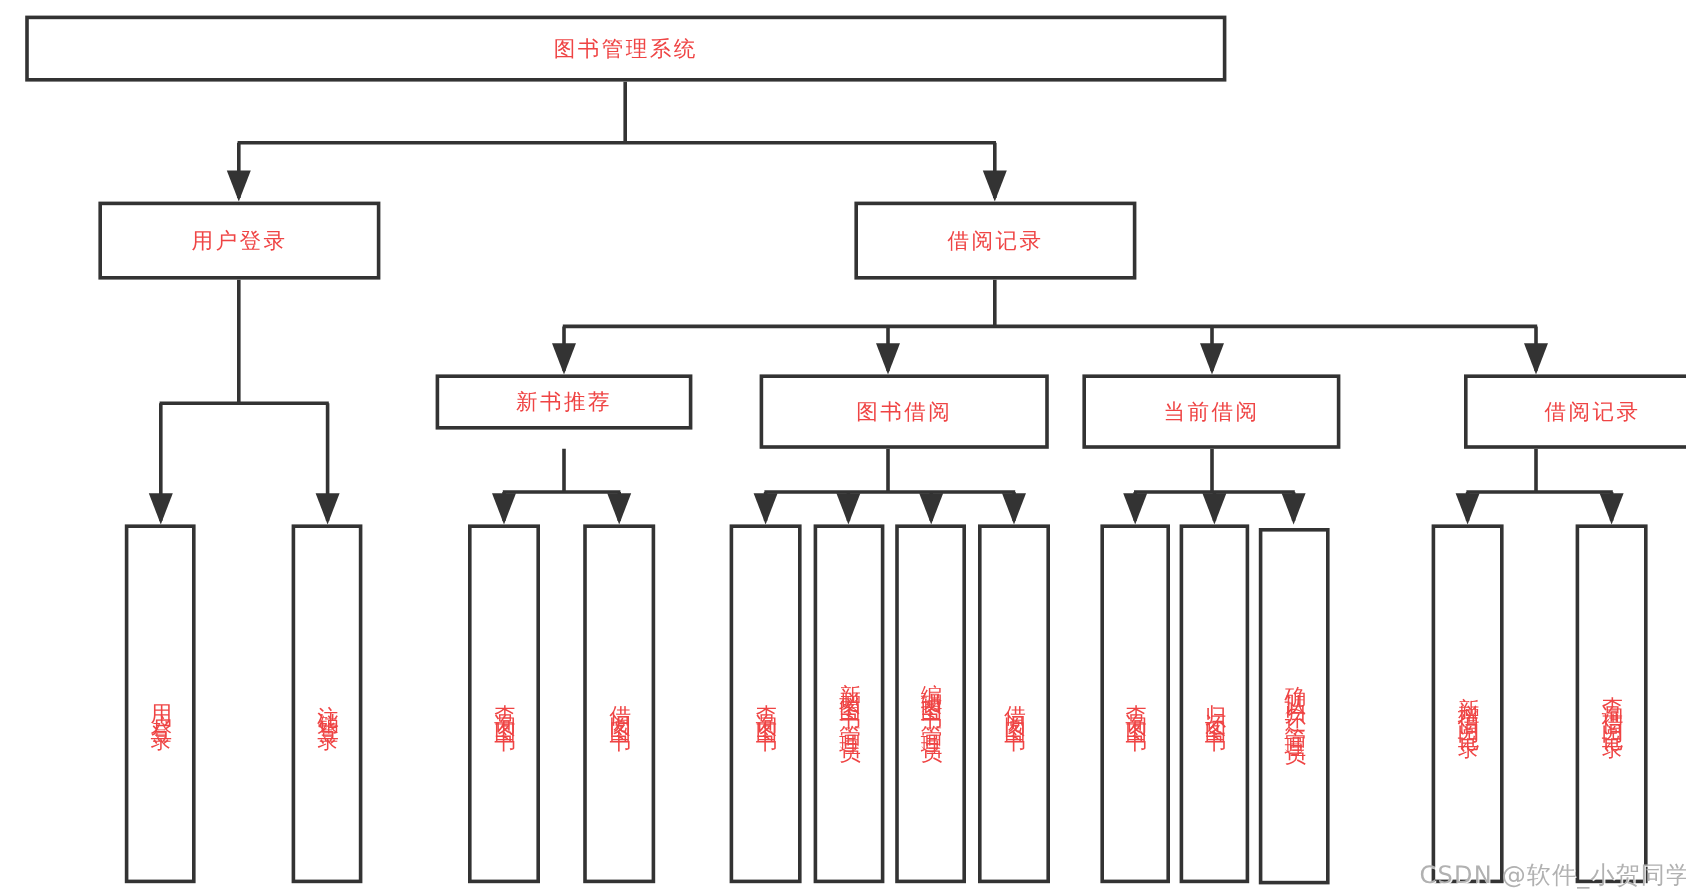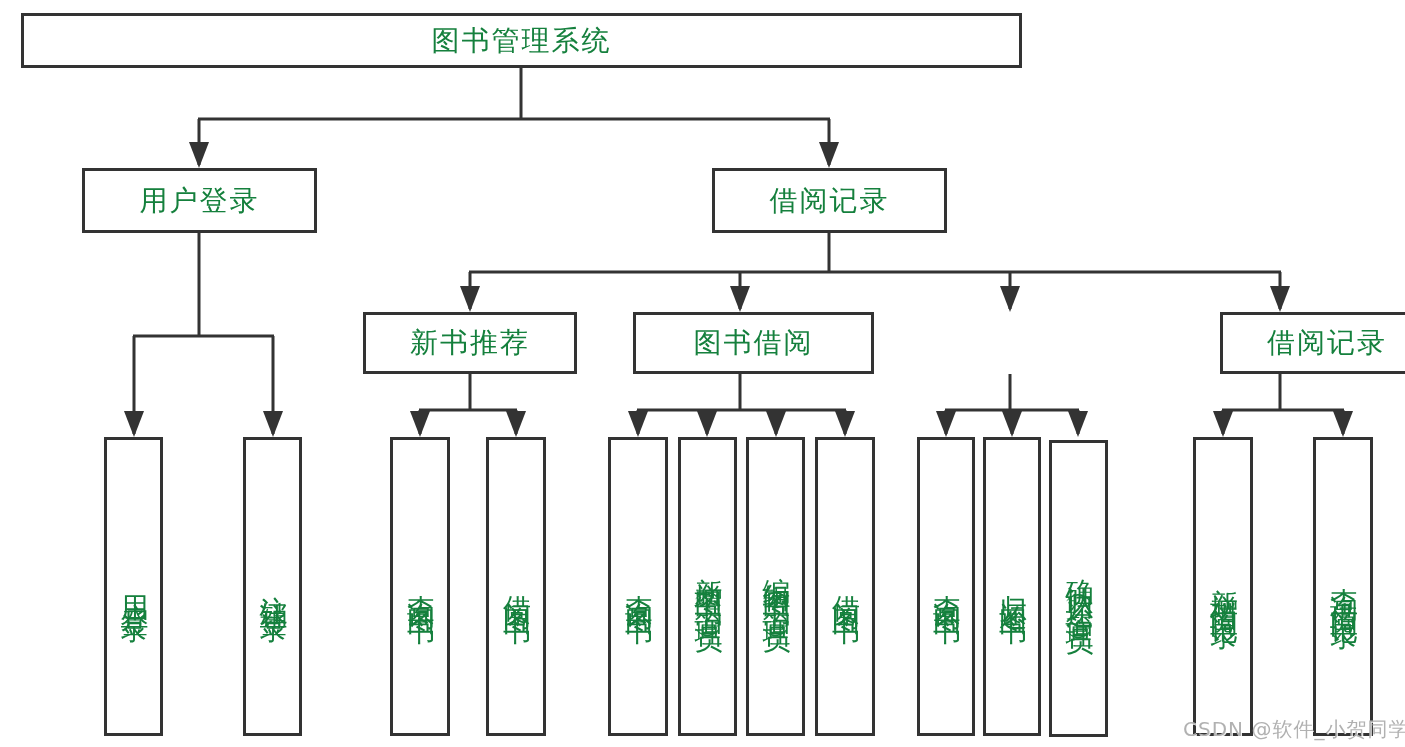--- a/index.html
+++ b/index.html
@@ -25,23 +25,23 @@
     height: 747px;
   }
   .node {
     position: absolute;
     box-sizing: border-box;
     border: 3px solid #333333;
     background: #ffffff;
     display: flex;
     align-items: center;
     justify-content: center;
-    font-size: 28px;
+    font-size: 18px;
     letter-spacing: 2px;
-    color: #15803d;
+    color: #ef4444;
     white-space: nowrap;
   }
   .node-v {
     letter-spacing: 0;
   }
   .node-v .vtext {
     writing-mode: vertical-rl;
     text-orientation: mixed;
     letter-spacing: 7px;
     line-height: 1.1;
@@ -94,22 +94,23 @@
       <polygon points="1213,411 1233,411 1223,437"></polygon>
       <polygon points="1333,411 1353,411 1343,437"></polygon>
     </g>
   </svg>
 
   <div class="node" style="left:21px; top:13px; width:1001px; height:55px;">图书管理系统</div>
 
   <div class="node" style="left:82px; top:168px; width:235px; height:65px;">用户登录</div>
   <div class="node" style="left:712px; top:168px; width:235px; height:65px;">借阅记录</div>
 
-  <div class="node" style="left:363px; top:312px; width:214px; height:62px;">新书推荐</div>
+  <div class="node" style="left:363px; top:312px; width:214px; height:46px;">新书推荐</div>
   <div class="node" style="left:633px; top:312px; width:241px; height:62px;">图书借阅</div>
+  <div class="node" style="left:902px; top:312px; width:215px; height:62px;">当前借阅</div>
   <div class="node" style="left:1220px; top:312px; width:214px; height:62px;">借阅记录</div>
 
   <div class="node node-v" style="left:104px; top:437px; width:59px; height:299px;">
     <span class="vtext">用户登录</span>
   </div>
   <div class="node node-v" style="left:243px; top:437px; width:59px; height:299px;">
     <span class="vtext">注销登录</span>
   </div>
 
   <div class="node node-v" style="left:390px; top:437px; width:60px; height:299px;">

